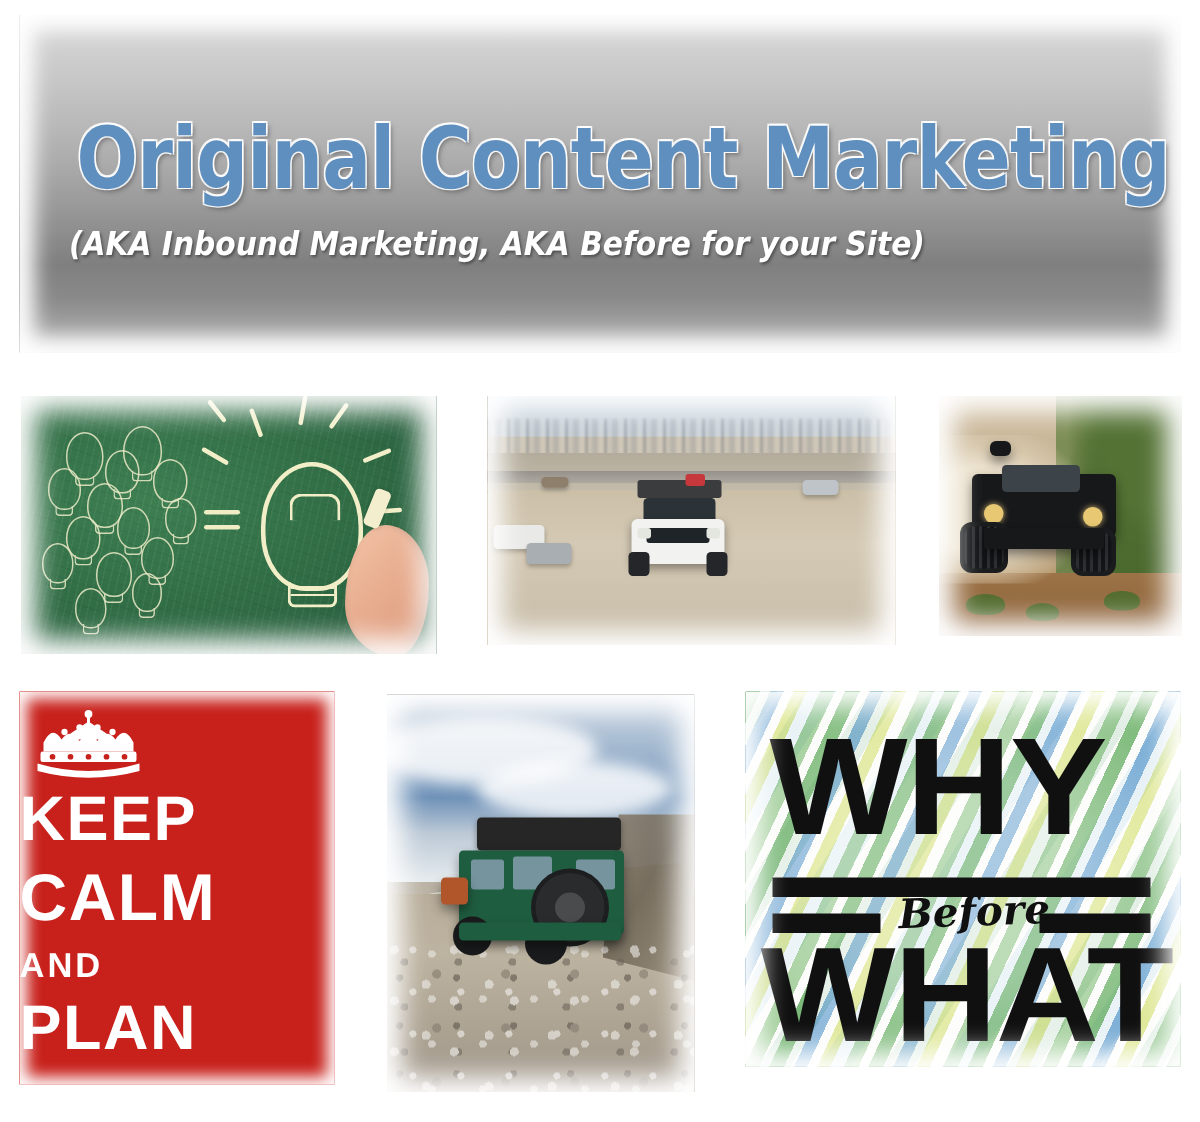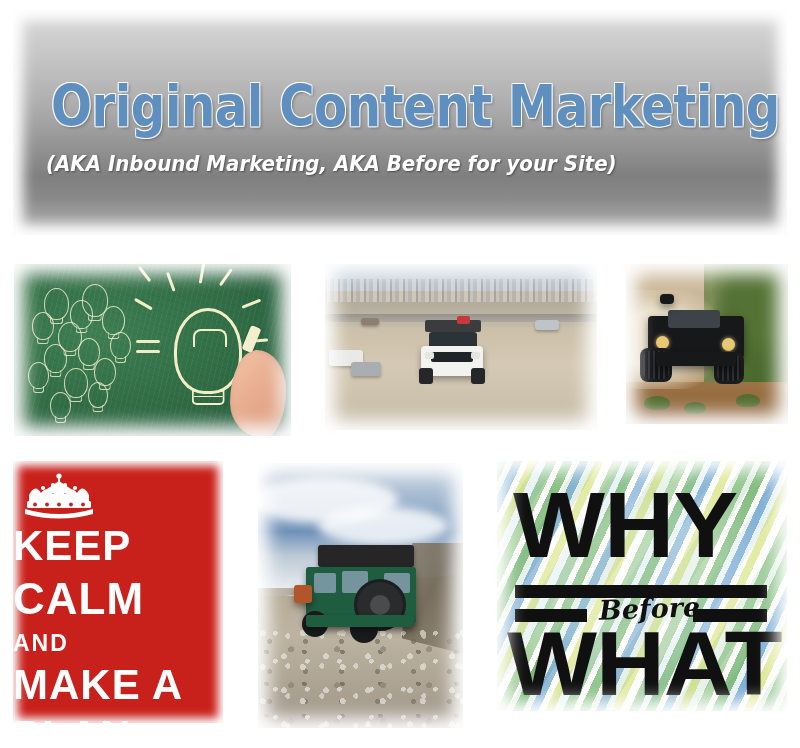--- a/index.html
+++ b/index.html
@@ -371,21 +371,20 @@
             <circle cx="40" cy="12" r="2.1"></circle>
               <circle cx="52" cy="12" r="2.1"></circle>
             <circle cx="62" cy="15" r="2.1"></circle>
               <circle cx="72" cy="20" r="2.1"></circle>
           </g>
         </svg>
       </div>
       <div class="kc-line kc-keep">KEEP</div>
       <div class="kc-line kc-calm">CALM</div>
       <div class="kc-line kc-and">AND</div>
-      <div class="kc-line kc-make">MAKE A</div>
       <div class="kc-line kc-plan">PLAN</div>
     </div>
     <div class="feather" style="box-shadow:inset 0 0 10px 5px #ffffff;"></div>
   </div>
 
   <div class="photo greenfj" style="left:258px;top:463px;width:205px;height:265px;">
     <div class="gf-sky"></div>
     <div class="gf-cloud" style="left:-10px;top:14px;width:150px;height:46px;"></div>
     <div class="gf-cloud" style="left:60px;top:44px;width:130px;height:38px;"></div>
     <div class="gf-ridge"></div>

